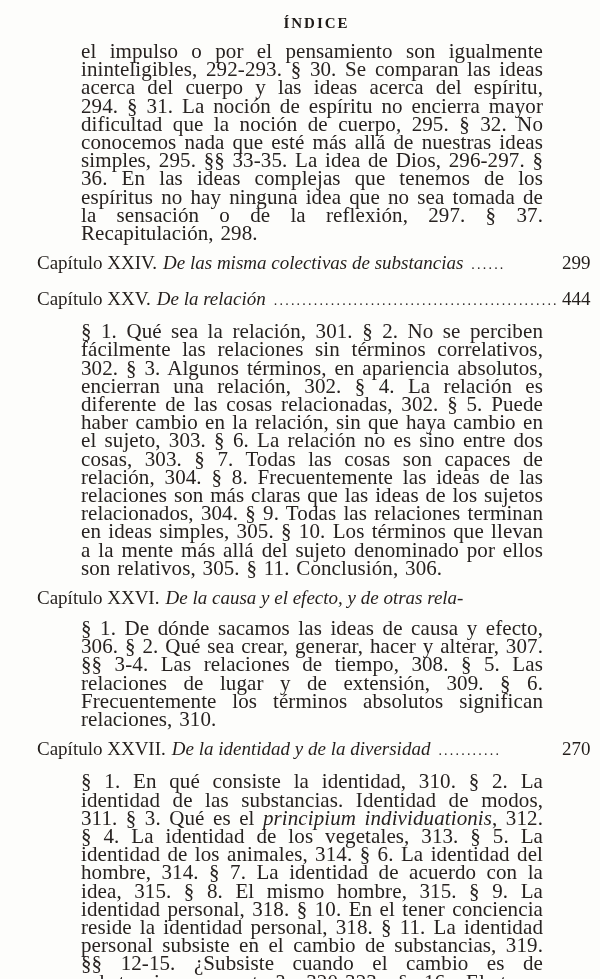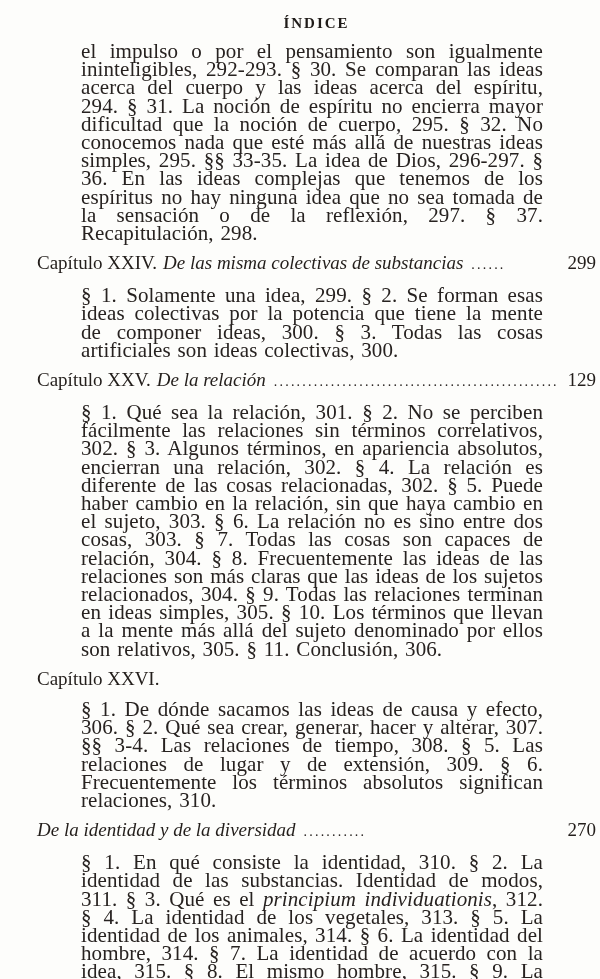--- a/index.html
+++ b/index.html
@@ -64,21 +64,21 @@
     overflow: hidden;
     white-space: nowrap;
     font-size: 14px;
     letter-spacing: 2.2px;
     margin: 0 6px 0 8px;
     color: #2b2623;
   }
   .pageno {
     flex: 0 0 auto;
     min-width: 34px;
-    text-align: right;
+    text-align: left;
     white-space: nowrap;
   }
 </style>
 </head>
 <body>
 
 <div class="page">
 
   <h1 class="hdr">ÍNDICE</h1>
 
@@ -86,43 +86,44 @@
 
   <div class="chapter">
     <div class="chapter-row">
       <span class="chap-label">Capítulo XXIV.</span>
       <span class="chap-title">De las misma colectivas de substancias</span>
       <span class="leader">......</span>
       <span class="pageno">299</span>
     </div>
   </div>
 
-  <p class="idx">§ 1. Solamente una idea, 299. § 2. Se forman esas ideas colectivas por la potencia que tiene la mente de componer ideas, 300. § 3. Todas las cosas artificiales son ideas colectivas, 300.</p>
 
   <div class="chapter">
     <div class="chapter-row">
       <span class="chap-label">Capítulo XXV.</span>
       <span class="chap-title">De la relación</span>
       <span class="leader">..................................................</span>
-      <span class="pageno">129</span>
+      <span class="pageno">444</span>
     </div>
   </div>
 
   <p class="idx">§ 1. Qué sea la relación, 301. § 2. No se perciben fácilmente las relaciones sin términos correlativos, 302. § 3. Algunos términos, en apariencia absolutos, encierran una relación, 302. § 4. La relación es diferente de las cosas relacionadas, 302. § 5. Puede haber cambio en la relación, sin que haya cambio en el sujeto, 303. § 6. La relación no es sino entre dos cosas, 303. § 7. Todas las cosas son capaces de relación, 304. § 8. Frecuentemente las ideas de las relaciones son más claras que las ideas de los sujetos relacionados, 304. § 9. Todas las relaciones terminan en ideas simples, 305. § 10. Los términos que llevan a la mente más allá del sujeto denominado por ellos son relativos, 305. § 11. Conclusión, 306.</p>
 
   <div class="chapter">
     <div class="chapter-row first">
       <span class="chap-label">Capítulo XXVI.</span>
+      <span class="chap-title">De la causa y el efecto, y de otras rela-</span>
     </div>
   </div>
 
   <p class="idx">§ 1. De dónde sacamos las ideas de causa y efecto, 306. § 2. Qué sea crear, generar, hacer y alterar, 307. §§ 3-4. Las relaciones de tiempo, 308. § 5. Las relaciones de lugar y de extensión, 309. § 6. Frecuentemente los términos absolutos significan relaciones, 310.</p>
 
   <div class="chapter">
     <div class="chapter-row">
+      <span class="chap-label">Capítulo XXVII.</span>
       <span class="chap-title">De la identidad y de la diversidad</span>
       <span class="leader">...........</span>
       <span class="pageno">270</span>
     </div>
   </div>
 
   <p class="idx"><span>§ 1. En qué consiste la identidad, 310. § 2. La identidad de las substancias. Identidad de modos, 311. § 3. Qué es el </span><i>principium individuationis</i><span>, 312. § 4. La identidad de los vegetales, 313. § 5. La identidad de los animales, 314. § 6. La identidad del hombre, 314. § 7. La identidad de acuerdo con la idea, 315. § 8. El mismo hombre, 315. § 9. La identidad personal, 318. § 10. En el tener conciencia reside la identidad personal, 318. § 11. La identidad personal subsiste en el cambio de substancias, 319. §§ 12-15. ¿Subsiste cuando el cambio es de substancias pensantes?, 320-323. § 16. El tener conciencia es lo que hace que una persona sea la misma, 324. § 17. El sí mismo depende de su tener conciencia, 325. §§ 18-20. Quién es el objeto de las recompen-</span></p>
 
 </div>
 

